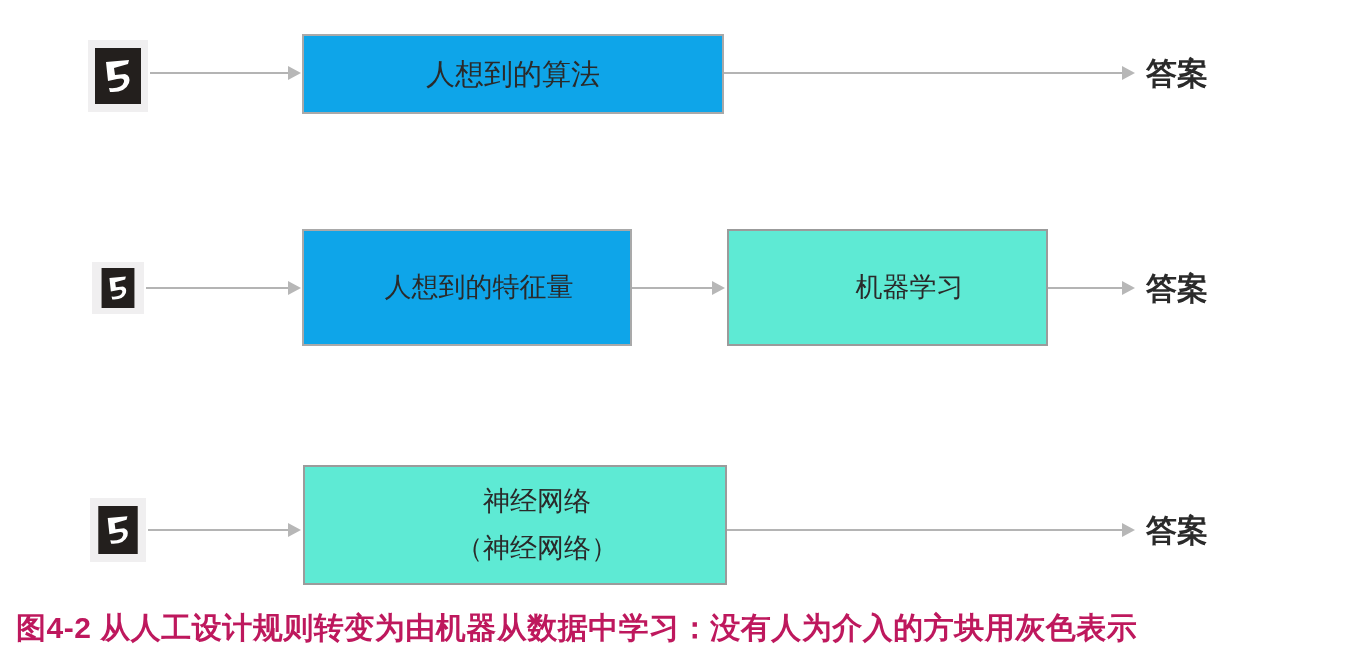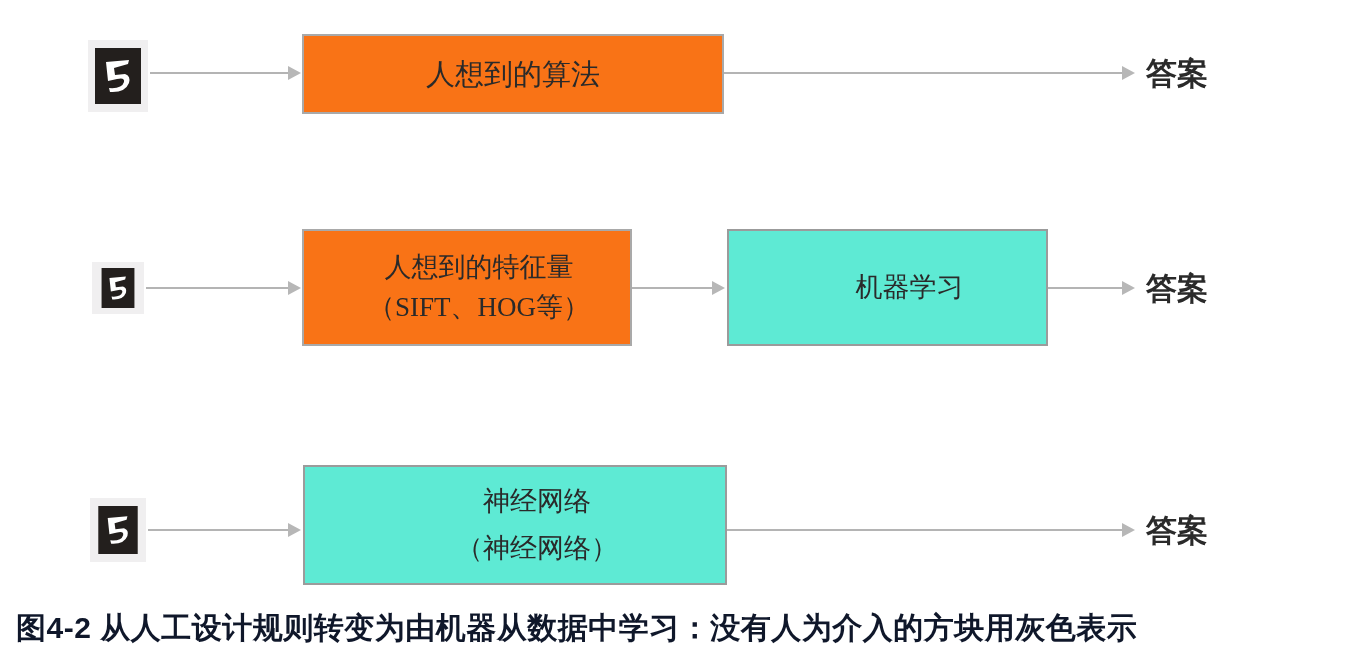--- a/index.html
+++ b/index.html
@@ -24,21 +24,21 @@
     align-items: center;
     justify-content: center;
   }
   .digit-icon svg { display: block; }
 
   
   .proc-box {
     position: absolute;
     box-sizing: border-box;
     border: 2px solid #a9a9a9;
-    background: #f97316;
+    background: #0ea5e9;
     display: flex;
     flex-direction: column;
     align-items: center;
     justify-content: center;
     text-align: center;
     line-height: 1.45;
     color: #2a2a2a;
   }
   .proc-box.shaded {
     background: #5eead4;
@@ -77,21 +77,21 @@
   
   .caption {
     position: absolute;
     left: 16px;
     top: 608px;
     width: 1320px;
     font-family: "Liberation Sans", "DejaVu Sans", sans-serif;
     font-weight: bold;
     font-size: 30px;
     letter-spacing: 0.5px;
-    color: #0f172a;
+    color: #be185d;
     white-space: nowrap;
   }
 </style>
 </head>
 <body>
 
 <div class="digit-icon" style="left:88px; top:40px; width:60px; height:72px;">
   <svg width="46" height="56" viewBox="0 0 46 56">
     <rect x="0" y="0" width="46" height="56" fill="#231f1d"></rect>
     <path d="M11 14 L34 12 L33 16 L19 20 L20 27 L30 26 Q36 28 34 35 Q30 45 15 44 L14 40 Q27 41 29 34 Q30 29 22 31 L13 33 Z" fill="#ffffff"></path>
@@ -114,21 +114,20 @@
     <rect x="0" y="0" width="46" height="56" fill="#231f1d"></rect>
     <path d="M11 14 L34 12 L33 16 L19 20 L20 27 L30 26 Q36 28 34 35 Q30 45 15 44 L14 40 Q27 41 29 34 Q30 29 22 31 L13 33 Z" fill="#ffffff"></path>
   </svg>
 </div>
 
 <div class="conn" style="left:146px; top:287px; width:144px;"></div>
 <div class="arrowhead" style="left:288px; top:281px;"></div>
 
 <div class="proc-box" style="left:302px; top:229px; width:330px; height:117px; font-size:27px;padding-left:24px;">
   <span class="ln">人想到的特征量</span>
-  <span class="ln">（SIFT、HOG等）</span>
 </div>
 
 <div class="conn" style="left:632px; top:287px; width:82px;"></div>
 <div class="arrowhead" style="left:712px; top:281px;"></div>
 
 <div class="proc-box shaded" style="left:727px; top:229px; width:321px; height:117px; font-size:27px;">
   <span class="ln">机器学习</span>
 </div>
 
 <div class="conn" style="left:1048px; top:287px; width:76px;"></div>

